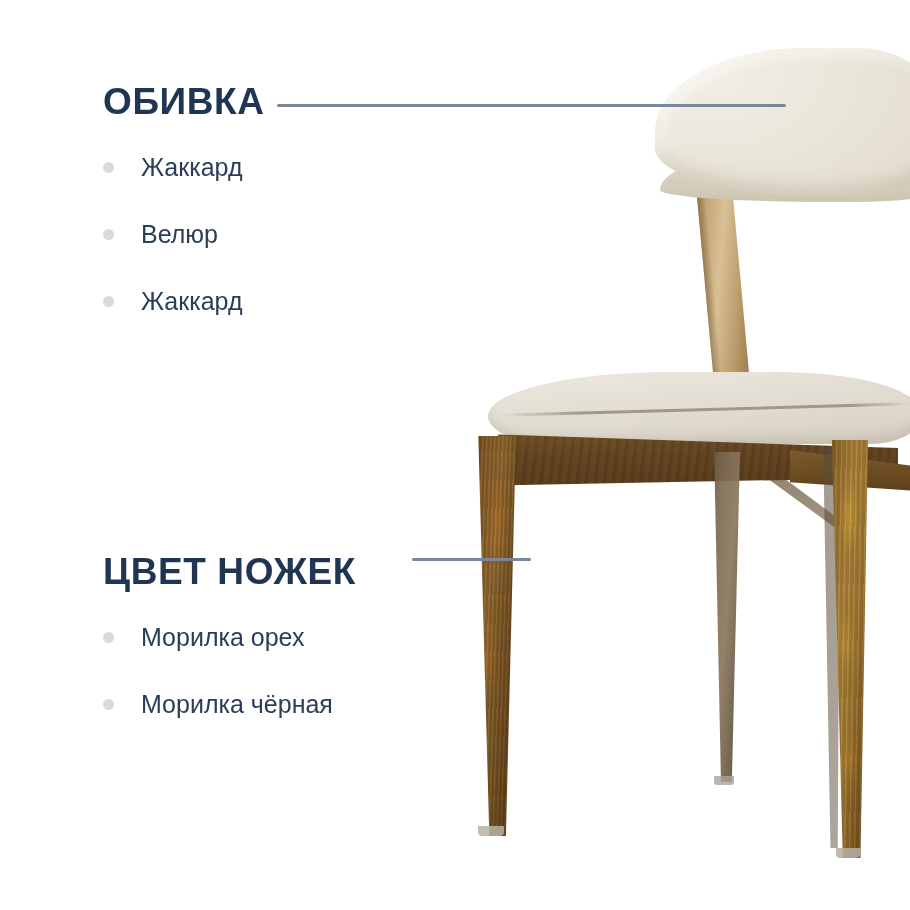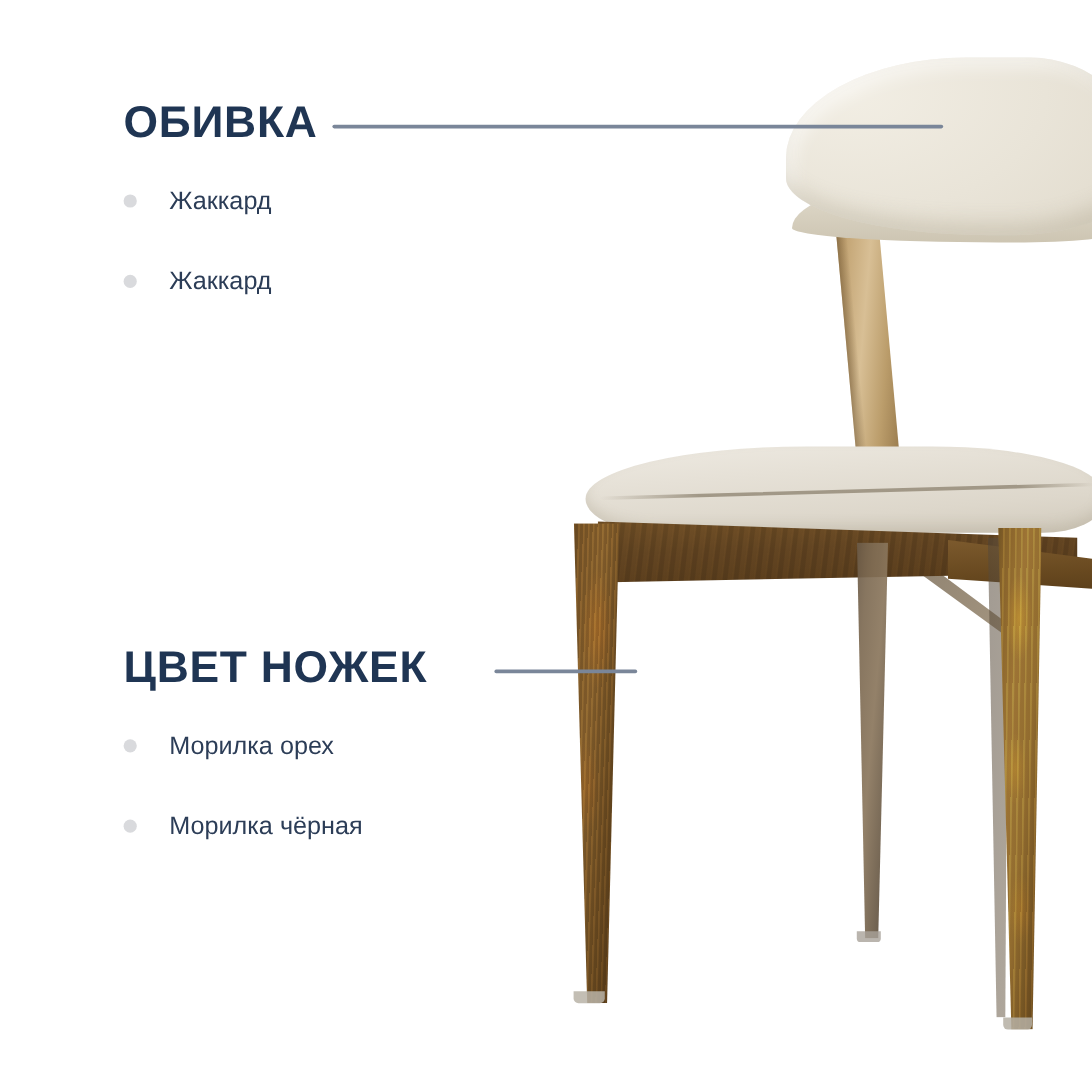--- a/index.html
+++ b/index.html
@@ -176,21 +176,21 @@
   .bullets{ list-style:none; margin-top:26px; }
   .bullet{
     display:flex; align-items:center;
     height:43px; margin-bottom:24px;
   }
   .dot{
     width:11px; height:11px; border-radius:50%;
     flex:0 0 11px; margin-right:27px;
   }
   .bullet-label{
-    font-size:21px; font-weight:normal; white-space:nowrap;
+    font-size:25px; font-weight:normal; white-space:nowrap;
   }
 </style>
 </head>
 <body style="background: rgb(255, 255, 255);">
 
 <div id="stage" style="background: rgb(255, 255, 255);">
 
   <div class="photo">
 
     <div class="back-post"></div>
@@ -228,29 +228,33 @@
 
   <div class="section" id="section-0" style="left:103px; top:83px;">
     <div class="section-title" id="title-0" style="color: rgb(31, 53, 83);">ОБИВКА</div>
     <ul class="bullets" id="bullets-0">
       <li class="bullet">
         <span class="dot" style="background: rgb(217, 218, 221);"></span>
         <span class="bullet-label" style="color: rgb(44, 61, 87);">Жаккард</span>
       </li>
       <li class="bullet">
         <span class="dot" style="background: rgb(217, 218, 221);"></span>
+        <span class="bullet-label" style="color: rgb(44, 61, 87);">Велюр</span>
+      </li>
+      <li class="bullet">
+        <span class="dot" style="background: rgb(217, 218, 221);"></span>
         <span class="bullet-label" style="color: rgb(44, 61, 87);">Жаккард</span>
       </li>
     </ul>
   </div>
 
   <div class="leader" id="leader-1" style="left: 412px; top: 558px; width: 119px; background: rgb(122, 134, 153);"></div>
 
   <div class="section" id="section-1" style="left:103px; top:537px;">
-    <div class="section-title" id="title-1" style="color: rgb(31, 53, 83);">ЦВЕТ НОЖЕК</div>
+    <div class="section-title" id="title-1" style="color: rgb(31, 53, 83); margin-top: 16px;">ЦВЕТ НОЖЕК</div>
     <ul class="bullets" id="bullets-1">
       <li class="bullet">
         <span class="dot" style="background: rgb(217, 218, 221);"></span>
         <span class="bullet-label" style="color: rgb(44, 61, 87);">Морилка орех</span>
       </li>
       <li class="bullet">
         <span class="dot" style="background: rgb(217, 218, 221);"></span>
         <span class="bullet-label" style="color: rgb(44, 61, 87);">Морилка чёрная</span>
       </li>
     </ul>

